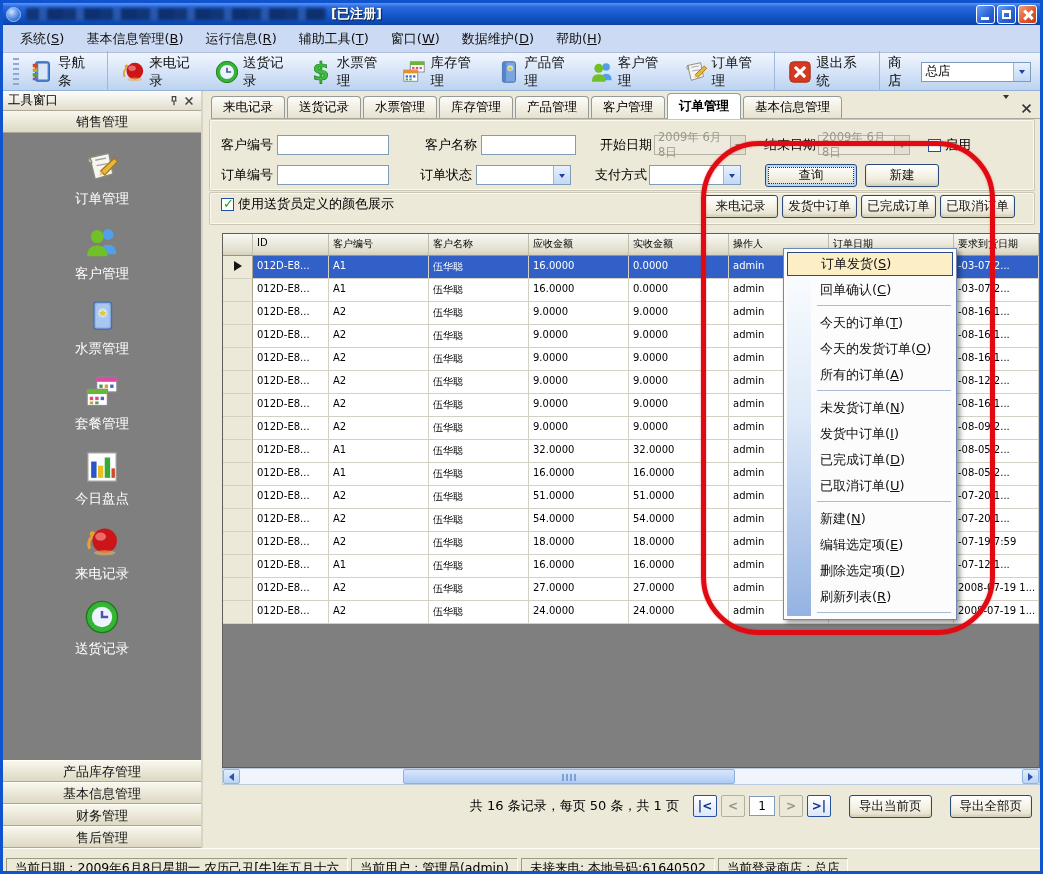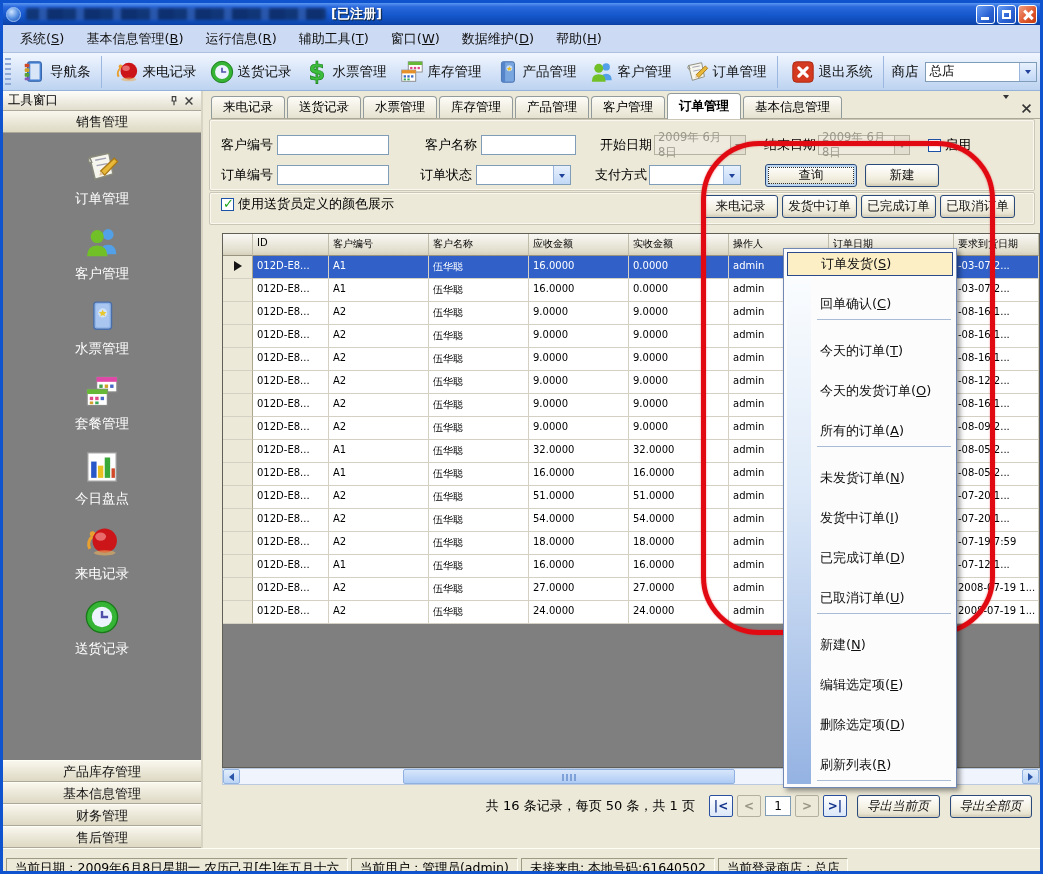--- a/index.html
+++ b/index.html
@@ -25,21 +25,21 @@
   .glyph-x::before,.glyph-x::after { content:""; position:absolute; left:8px; top:3px; width:2.5px; height:12px; background:#fff; }
   .glyph-x::before { transform:rotate(45deg);} .glyph-x::after { transform:rotate(-45deg);}
 
   
   .menubar { height:28px; background:#cddaf3; display:flex; align-items:center; padding:0 6px;
     border-bottom:1px solid #aebedd; }
   .menu-item { padding:5px 11px; font-size:13px; color:#101010; }
   .menu-item u { text-decoration:underline; }
 
   
-  .toolbar { height:38px; display:flex; align-items:center; padding:0 1px;
+  .toolbar { height:38px; display:flex; align-items:center; padding:0 9px;
     background:linear-gradient(180deg,#f0f6fe,#d2e1f7 60%,#bcd3f0);
     border-bottom:1px solid #94b2da; }
   .tool-grip { width:6px; height:28px; margin:0 4px 0 1px;
     background:repeating-linear-gradient(180deg,#8fa9d6 0 2px,transparent 2px 5px); }
   .tool-item { display:flex; align-items:center; gap:3px; padding:3px 6px; font-size:13.5px; color:#101010; }
   .tool-item svg { width:26px; height:26px; display:block; }
   .tool-item.sep-after { border-right:1px solid #9db8e0; padding-right:10px; margin-right:6px; }
   .shop-wrap { display:flex; align-items:center; gap:6px; font-size:13.5px; margin-left:2px; }
   .shop-select { width:112px; height:20px; background:#fff; border:1px solid #7f9db9;
     display:flex; align-items:center; font-size:12.5px; padding-left:4px; }
@@ -138,34 +138,34 @@
 
   
   .pgbar { position:absolute; top:702px; left:0; width:100%; height:26px; display:flex;
     align-items:center; justify-content:flex-end; gap:4px; padding-right:8px; font-size:13px; }
   .pg-summary { margin-right:10px; }
   .navbtn { width:24px; height:22px; font:bold 12px "DejaVu Sans",sans-serif; color:#14348c;
     background:linear-gradient(180deg,#fff,#dce7f8); border:1px solid #2a50a0; border-radius:2px; }
   .navbtn.disabled { color:#9a9686; border-color:#b4b0a0; background:#ece9d8; }
   .pg-box { width:26px; height:20px; border:1px solid #7f9db9; background:#fff; text-align:center;
     font:12px "DejaVu Sans",sans-serif; }
-  .expbtn { height:23px; padding:0 9px; margin-left:6px;font-style:italic; }
+  .expbtn { height:23px; padding:0 9px; margin-left:14px; }
 
   
   .statusbar { height:39px; background:#ece9d8; border-top:1px solid #fffef4; display:flex;
     align-items:center; padding:1px 3px; gap:3px; font-size:12.5px; }
   .sseg { border:1px solid; border-color:#9d9a84 #fffef4 #fffef4 #9d9a84; padding:1px 8px; white-space:nowrap; }
 
   
   .ctx-menu { position:absolute; left:780px; top:245px; width:174px; z-index:60;
     background:#fcfcfc; border:1px solid #7288b4; padding:3px 2px;
     box-shadow:3px 3px 5px rgba(0,0,0,.4); font-size:13px; }
   .cm-strip { position:absolute; left:3px; top:3px; bottom:3px; width:24px;
     background:linear-gradient(180deg,#feffff 0%,#dde9f8 45%,#94b2e2 100%); }
-  .cm-item { position:relative; padding:19px 6px 3px 34px; white-space:nowrap; color:#101010; }
+  .cm-item { position:relative; padding:5px 6px 3px 34px; white-space:nowrap; color:#101010; }
   .cm-item u { text-decoration:underline; }
   .cm-item.highlight { margin:0 1px; border:1px solid #2a4a8c; background:#fceec5; padding:2px 5px 2px 33px; }
   .cm-item.separator { height:1px; padding:0; margin:3px 3px 3px 31px; background:#a8bcd8; overflow:hidden; }
 
   
   .annotation { position:absolute; left:698px; top:138px; width:294px; height:494px; z-index:50;
     border:5px solid #e20a12; border-radius:58px; pointer-events:none;
     box-shadow:0 0 2px rgba(226,10,18,.5), inset 0 0 2px rgba(226,10,18,.5); }
 </style>
 </head>

